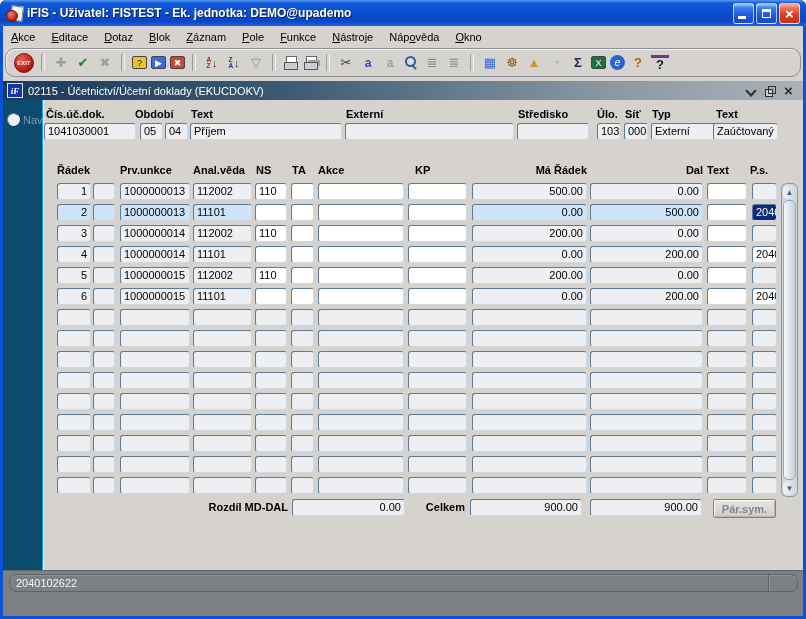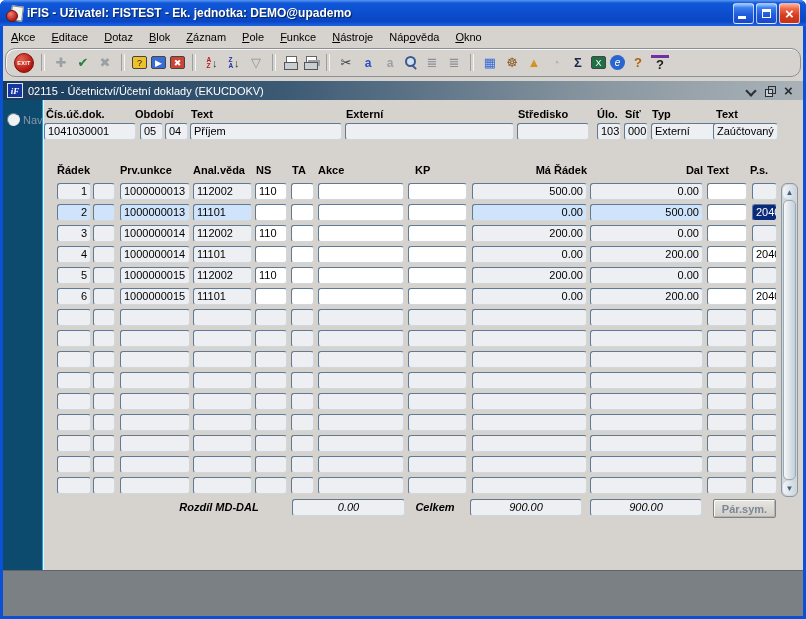--- a/index.html
+++ b/index.html
@@ -80,21 +80,21 @@
     border-color:#6b7f93 #e8eaec #e8eaec #6b7f93;flex:none;}
   .nav-label{color:#8a96a4;margin-left:3px;}
   
   .fld{position:absolute;height:17px;box-sizing:border-box;border:1px solid;border-color:#5f7a94 #cfd7df #cfd7df #5f7a94;
     border-radius:3px;background:#edeff3;padding:1px 3px 0;line-height:13px;overflow:hidden;white-space:nowrap;cursor:default;}
   .bg-g{background:#edeff3;}
   .bg-w{background:#ffffff;}
   .bg-s{background:#cfe4fa;}
   .bg-d{background:#0a2a7c;color:#fff;}
   .lbl{position:absolute;font-weight:bold;white-space:nowrap;}
-  .r{text-align:center;font-style:italic;}
+  .r{text-align:right;}
   
   #grid-header{position:absolute;left:0;top:164px;width:806px;height:15px;}
   #grid-header div{position:absolute;font-weight:bold;white-space:nowrap;}
   #grid{position:absolute;left:0;top:183px;width:780px;height:315px;}
   
   .vscroll{position:absolute;left:781px;top:183px;width:17px;height:314px;background:#cfd6dc;
     border:1px solid #8a98a6;border-radius:6px;box-sizing:border-box;}
   .vs-btn{position:absolute;left:1px;width:13px;height:14px;display:flex;align-items:center;justify-content:center;
     font-size:8px;color:#44608a;background:linear-gradient(90deg,#f2f5f7,#ccd5dd);border-radius:5px;}
   .vs-up{top:1px;}
@@ -429,15 +429,20 @@
 
   <span class="lbl r" style="left:150px;top:501px;width:138px" data-name="label-rozdil-md-dal">Rozdíl MD-DAL</span>
   <div class="fld bg-g r" style="left:292px;top:499px;width:113px" data-name="field-rozdil-md-dal">0.00</div>
   <span class="lbl r" style="left:405px;top:501px;width:60px" data-name="label-celkem">Celkem</span>
   <div class="fld bg-g r" style="left:470px;top:499px;width:112px" data-name="field-celkem-ma-dati">900.00</div>
   <div class="fld bg-g r" style="left:590px;top:499px;width:112px" data-name="field-celkem-dal">900.00</div>
   <button class="parsym" data-name="parovy-symbol-button">Pár.sym.</button>
 
 
   <div class="statusbar" data-name="status-bar">
+    <div class="st-line st1">
+      <span class="st-cell" style="flex:1" data-name="status-message">2040102622</span>
+      <span class="st-div"></span>
+      <span class="st-cell" style="width:28px" data-name="status-right-cell"></span>
+    </div>
   </div>
 
 </div>
 
 </body></html>

